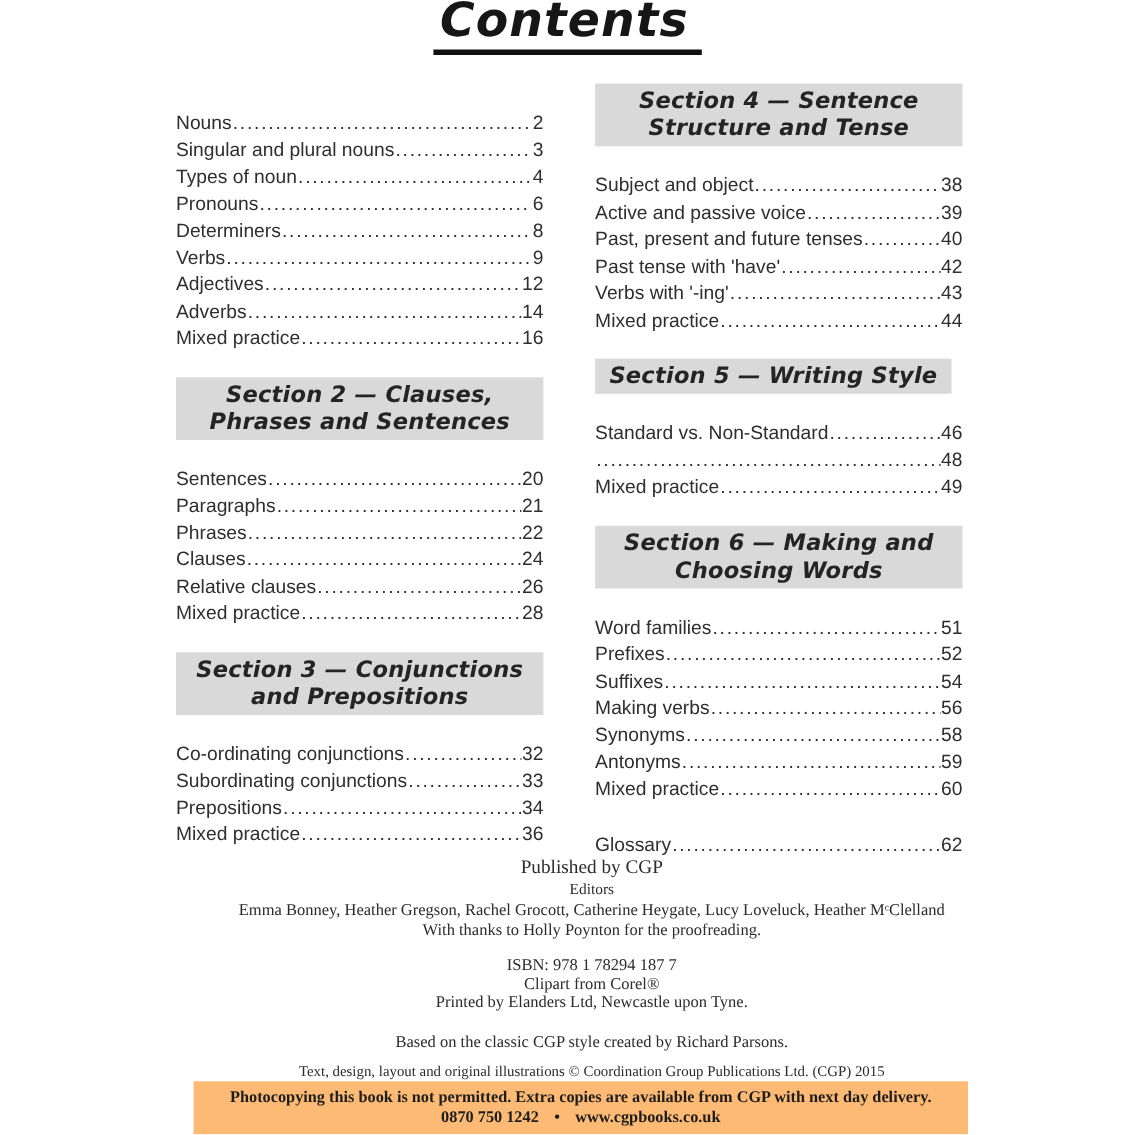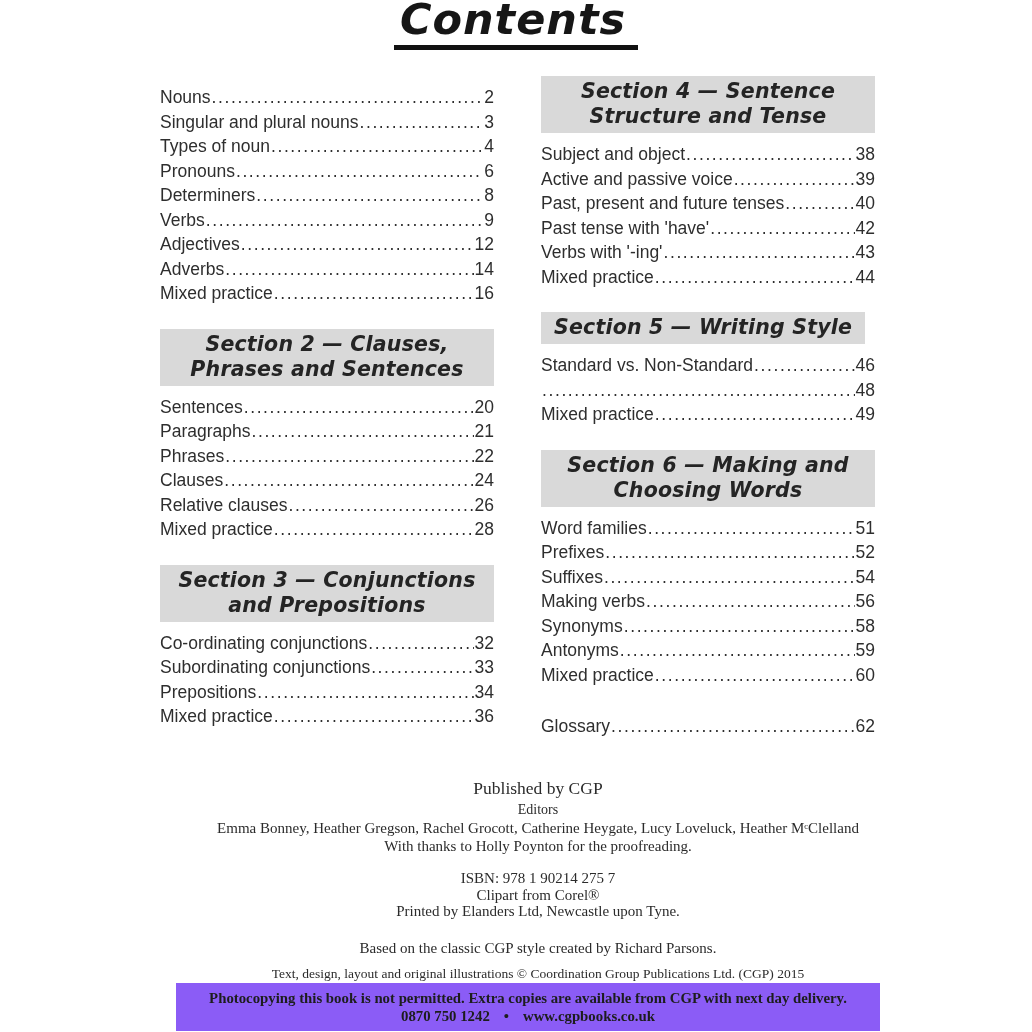--- a/index.html
+++ b/index.html
@@ -50,21 +50,21 @@
   }
   .section-title {
     font-family: "DejaVu Sans", sans-serif;
     font-style: italic;
     font-weight: bold;
     font-size: 20.5px;
     line-height: 25px;
     color: #242424;
     letter-spacing: 0.2px;
   }
-  .entries { margin-top: 9px; }
+  .entries { margin-top: 23px; }
   .entry {
     display: flex;
     align-items: baseline;
     font-size: 17.5px;
     line-height: 24.5px;
     color: #2e2e2e;
   }
   .entry .label { white-space: nowrap; }
   .entry .dots {
     flex: 1;
@@ -100,21 +100,21 @@
   .pub-copy, .pub-rights { font-size: 13.5px; line-height: 16px; }
 
   
   .footer-box {
     position: absolute;
     left: 176px;
     top: 983px;
     width: 704px;
     height: 48px;
     box-sizing: border-box;
-    background: #8b5cf6;
+    background: #fdba74;
     text-align: center;
     font-family: "Liberation Serif", serif;
     font-weight: bold;
     color: #1d1d1d;
     padding-top: 6px;
   }
   .footer-line1 { font-size: 14.8px; line-height: 18px; }
   .footer-line2 { font-size: 14.8px; line-height: 18px; }
   .footer-line2 .sep { display: inline-block; margin: 0 14px; }
 </style>
@@ -385,21 +385,21 @@
     <span class="pagenum">62</span>
   </div>
 </div>
     </div>
 
   <div class="publisher">
     <div class="pub-line1">Published by CGP</div>
     <div class="pub-edh">Editors</div>
     <div class="pub-editors">Emma Bonney, Heather Gregson, Rachel Grocott, Catherine Heygate, Lucy Loveluck, Heather MᶜClelland</div>
     <div class="pub-thanks">With thanks to Holly Poynton for the proofreading.</div>
-    <div class="pub-isbn">ISBN: 978 1 90214 275 7</div>
+    <div class="pub-isbn">ISBN: 978 1 78294 187 7</div>
     <div class="pub-clipart">Clipart from Corel®</div>
     <div class="pub-printed">Printed by Elanders Ltd, Newcastle upon Tyne.</div>
     <div class="pub-based">Based on the classic CGP style created by Richard Parsons.</div>
     <div class="pub-copy">Text, design, layout and original illustrations  ©  Coordination Group Publications Ltd. (CGP) 2015</div>
     <div class="pub-rights">All rights reserved.</div>
   </div>
 
   <div class="footer-box">
     <div class="footer-line1">Photocopying this book is not permitted.  Extra copies are available from CGP with next day delivery.</div>
     <div class="footer-line2">

